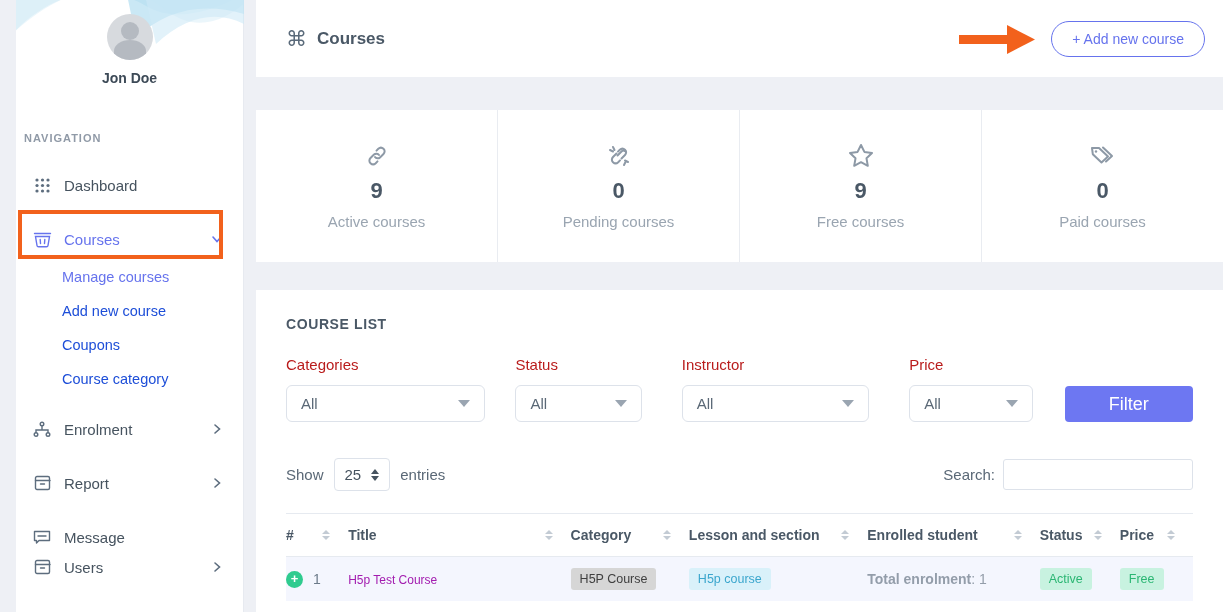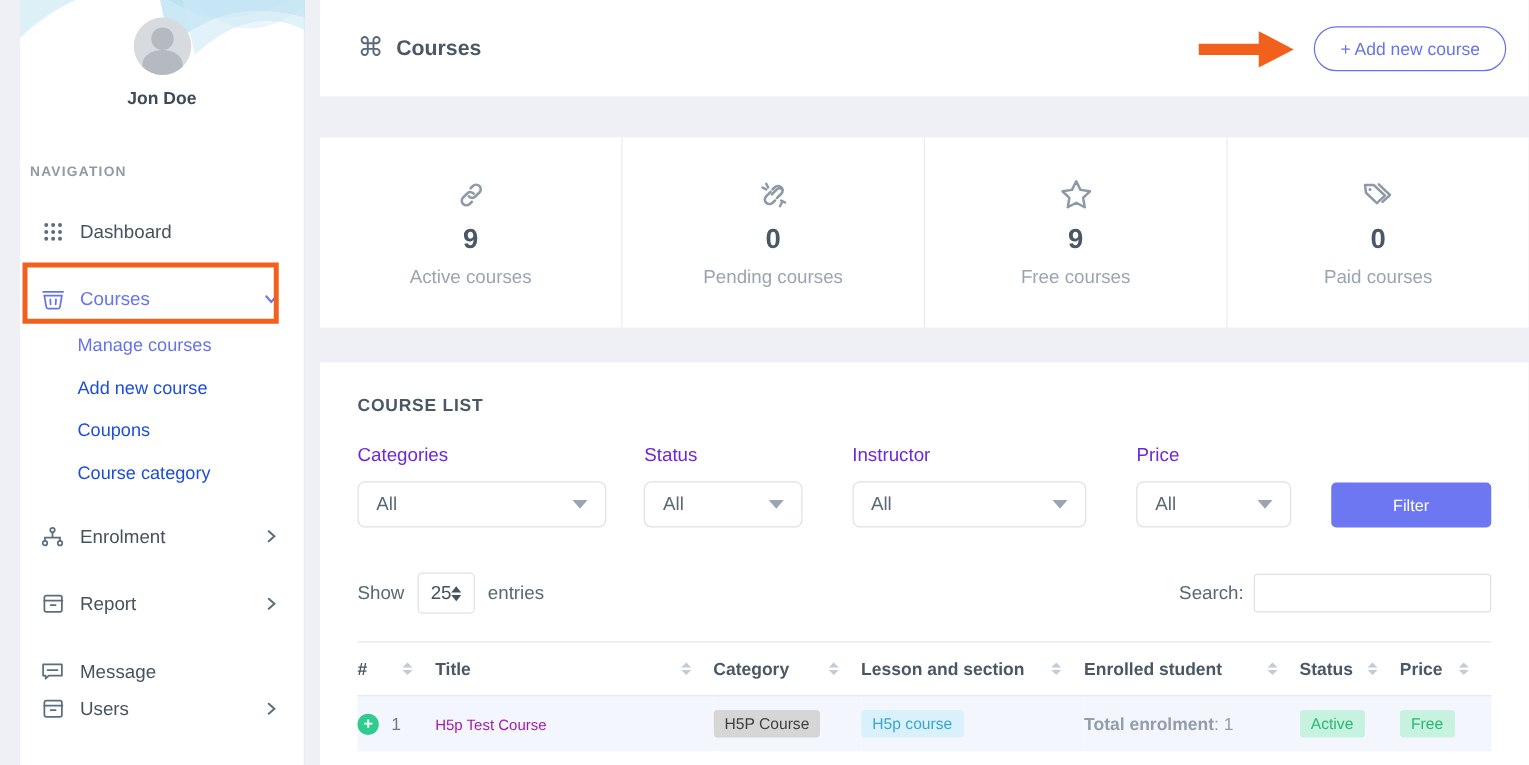--- a/index.html
+++ b/index.html
@@ -45,32 +45,32 @@
   .stat{ flex:1; display:flex; flex-direction:column; align-items:center; justify-content:center; gap:9px; }
   .stat + .stat{ border-left:1px solid #e9ecf1; }
   .stat .sicon{ height:26px; display:flex; align-items:center; color:#8d99a6; }
   .stat .num{ font-size:22px; font-weight:bold; color:#4a5866; }
   .stat .slabel{ font-size:15px; color:#9aa5b1; }
   
   .list-card{ position:absolute; left:256px; top:290px; width:967px; height:322px; background:#fff; padding:26px 30px 0 30px; }
   .list-title{ font-size:14px; font-weight:bold; letter-spacing:0.6px; color:#4a5866; }
   .filters{ display:flex; align-items:flex-end; margin-top:24px; }
   .fgroup{ display:flex; flex-direction:column; gap:12px; }
-  .flabel{ font-size:15px; color:#6d28d9; }
+  .flabel{ font-size:15px; color:#b91c1c; }
   .fselect{ height:37px; border:1px solid #dde2ea; border-radius:6px; background:#fff;
     display:flex; align-items:center; justify-content:space-between; padding:0 14px; font-size:15px; color:#5a6876; cursor:pointer; }
   .caret{ width:0; height:0; border-left:6px solid transparent; border-right:6px solid transparent; border-top:7px solid #9aa5b1; }
   .w-cat{ width:202px; margin-right:30px; }
   .w-status{ width:128px; margin-right:40px; }
   .w-inst{ width:190px; margin-right:40px; }
   .w-price{ width:125px; margin-right:32px; }
   .filter-btn{ width:130px; height:36px; background:#6d77f2; color:#fff; border:none; border-radius:4px;
-    font-size:13px; font-family:inherit; cursor:pointer; }
+    font-size:18px; font-family:inherit; cursor:pointer; }
   .show-row{ display:flex; align-items:center; margin-top:36px; font-size:15px; color:#5a6876; }
-  .page-size{ display:flex; align-items:center; border:1px solid #dde2ea; border-radius:4px;
+  .page-size{ display:flex; align-items:center; gap:10px; border:1px solid #dde2ea; border-radius:4px;
     height:33px; padding:0 10px; margin:0 10px; cursor:pointer; color:#46535f; }
   .stepper{ display:flex; flex-direction:column; gap:2px; }
   .stepper i{ display:block; width:0; height:0; border-left:4.5px solid transparent; border-right:4.5px solid transparent; }
   .stepper .up{ border-bottom:5px solid #46535f; }
   .stepper .dn{ border-top:5px solid #46535f; }
   .search-wrap{ margin-left:auto; display:flex; align-items:center; gap:8px; }
   .search-input{ width:190px; height:31px; border:1px solid #dde2ea; border-radius:3px; padding:0 8px; font-size:14px; font-family:inherit; }
   
   table{ width:100%; border-collapse:collapse; margin-top:22px; }
   thead th{ border-top:1px solid #e6eaf0; border-bottom:1px solid #e6eaf0; padding:13px 0; font-size:14px; color:#4a5866; text-align:left; }

